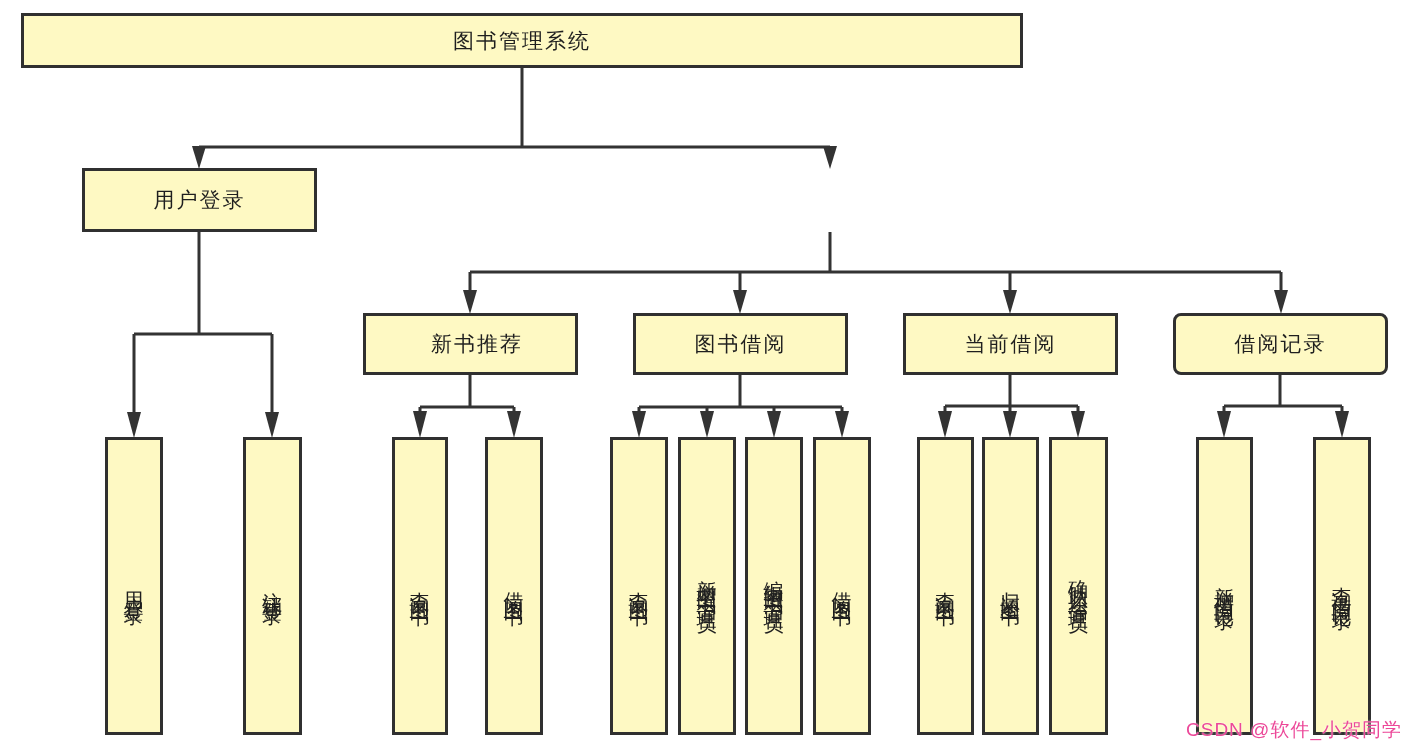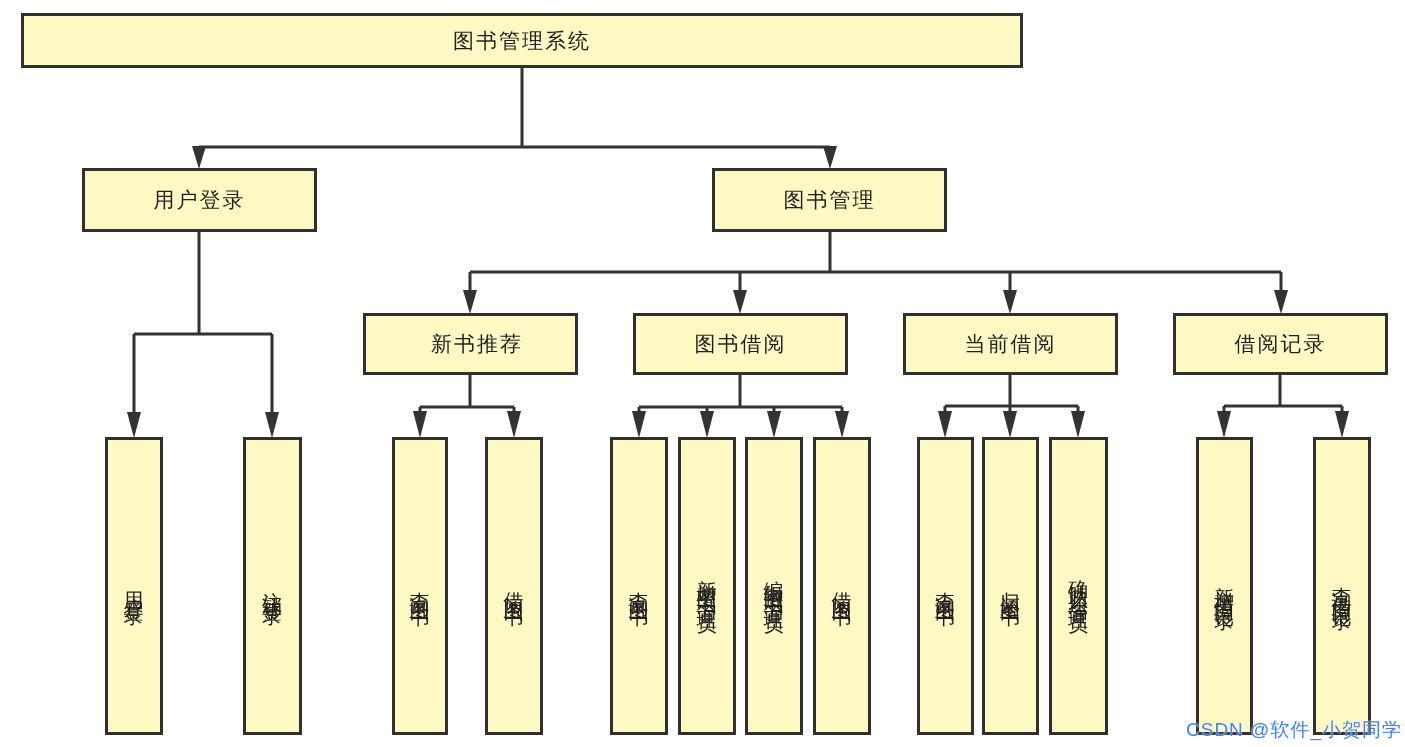--- a/index.html
+++ b/index.html
@@ -34,32 +34,32 @@
     line-height:1;
     color:#1f1f1f;
   }
   
   .root {left:21px;  top:13px;  width:1002px; height:55px;}
   .l2a  {left:82px;  top:168px; width:235px;  height:64px;}
   .l2b  {left:712px; top:168px; width:235px;  height:64px;}
   .l3a  {left:363px; top:313px; width:215px;  height:62px;padding-left:13px;}
   .l3b  {left:633px; top:313px; width:215px;  height:62px;}
   .l3c  {left:903px; top:313px; width:215px;  height:62px;}
-  .l3d  {left:1173px;top:313px; width:215px;  height:62px;}
+  .l3d  {left:1173px;top:313px; width:215px;  height:62px;border-radius:8px;}
   .leaf {top:437px; height:298px;}
   .lfA1{left:105px; width:58px;} .lfA2{left:243px; width:59px;}
   .lfB1{left:392px; width:56px;} .lfB2{left:485px; width:58px;}
   .lfC1{left:610px; width:58px;} .lfC2{left:678px; width:58px;}
   .lfC3{left:745px; width:58px;} .lfC4{left:813px; width:58px;}
   .lfD1{left:917px; width:57px;} .lfD2{left:982px; width:57px;}
   .lfD3{left:1049px;width:59px;}
   .lfE1{left:1196px;width:57px;} .lfE2{left:1313px;width:58px;}
   .watermark{
     position:absolute;left:1186px;top:717px;z-index:5;
-    font-size:19px;letter-spacing:1px;color:#3b82f6;
+    font-size:19px;letter-spacing:1px;color:#ec4899;
     text-shadow:0 0 2px #ffffff;
     white-space:nowrap;
   }
 </style>
 </head>
 <body>
 
 <div class="stage">
 
   <svg class="edges" width="1405" height="747" viewBox="0 0 1405 747">
@@ -101,23 +101,20 @@
       <polygon points="1335,411 1349,411 1342,438"></polygon>
     </g>
   </svg>
 
   <div class="node root">
     <span class="hlabel">图书管理系统</span>
   </div>
 
   <div class="node l2a">
     <span class="hlabel">用户登录</span>
-  </div>
-  <div class="node l2b">
-    <span class="hlabel">图书管理</span>
   </div>
 
   <div class="node l3a">
     <span class="hlabel">新书推荐</span>
   </div>
   <div class="node l3c">
     <span class="hlabel">当前借阅</span>
   </div>
   <div class="node l3b">
     <span class="hlabel">图书借阅</span>

